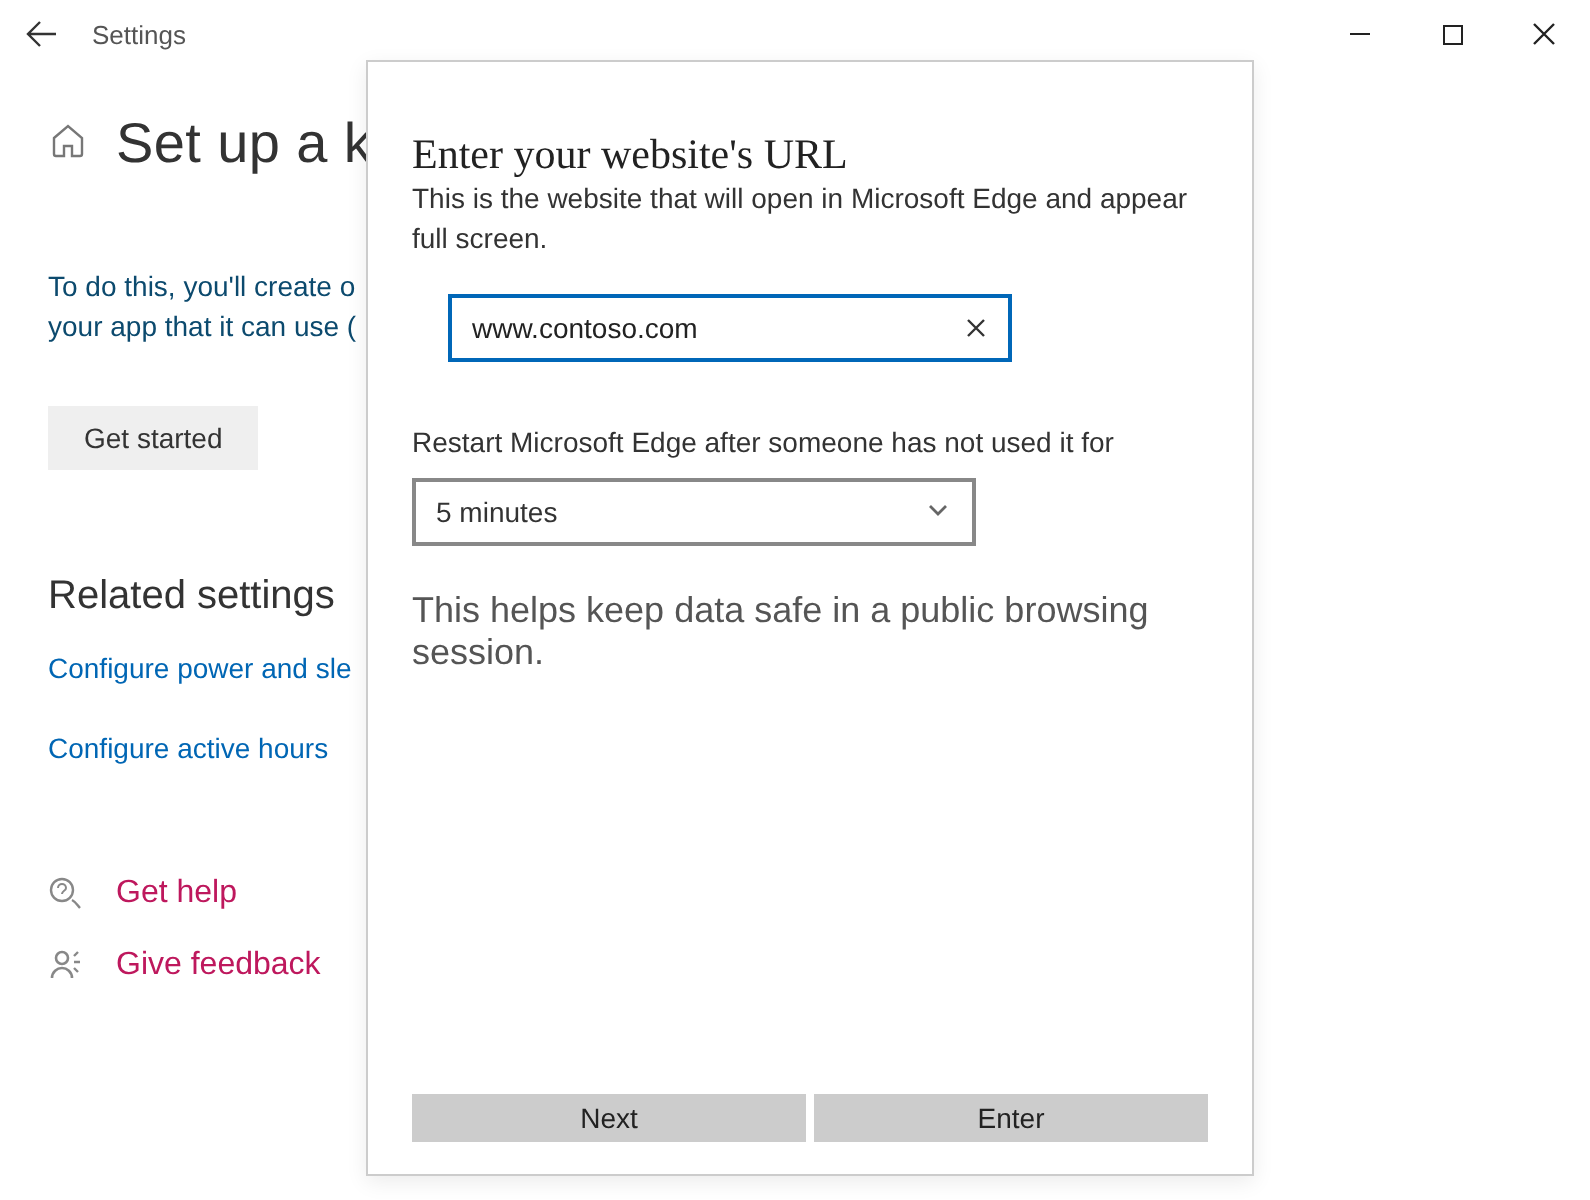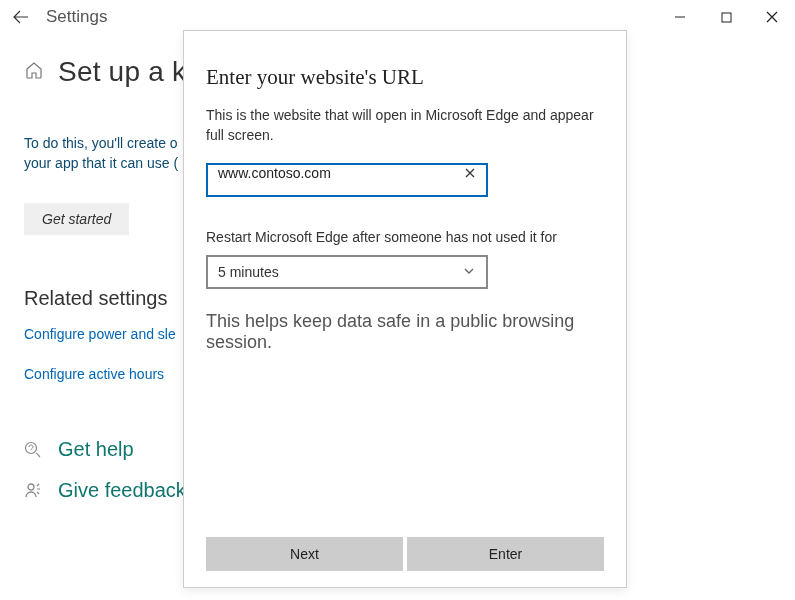--- a/index.html
+++ b/index.html
@@ -2,72 +2,73 @@
 <html><head>
   <meta charset="utf-8">
   <style>
     * { box-sizing: border-box; margin: 0; padding: 0; font-family: "Segoe UI", -apple-system, sans-serif; }
     body { width: 795px; height: 600px; background: #fff; position: relative; overflow: hidden; }
 
     .titlebar {
       display: flex; align-items: center; height: 34px; padding-left: 6px;
     }
     .back-btn { width: 30px; height: 30px; display:flex; align-items:center; justify-content:center; color:#333; }
-    .title-label { font-size: 17px; color: #555; margin-left: 10px; }
+    .title-label { font-size: 13px; color: #555; margin-left: 10px; }
     .win-controls { margin-left: auto; display: flex; }
     .win-btn { width: 46px; height: 32px; display:flex; align-items:center; justify-content:center; color:#222; }
 
     .content { padding: 12px 24px 0 24px; }
     .page-heading-row { display:flex; align-items:center; gap: 14px; margin-top: 10px; }
     .home-icon { color:#666; }
     .page-heading { font-size: 28px; font-weight: 400; color:#333; letter-spacing: 0.2px; }
 
     .body-text { font-size: 14px; color:#0c4a6e; margin-top: 46px; line-height: 1.4; max-width: 180px; }
 
     .get-started-btn {
-      display:inline-block; margin-top: 30px; padding: 8px 18px; background:#efefef; font-size:14px; color:#333;font-style:italic;
+      display:inline-block; margin-top: 30px; padding: 8px 18px; background:#efefef; font-size:14px; color:#333;
     }
 
     .section-heading { font-size: 20px; font-weight: 400; color:#333; margin-top: 52px; }
     .link { display:block; font-size: 14px; color:#0066b4; margin-top: 16px; }
     .link + .link { margin-top: 24px; }
 
     .help-row { display:flex; align-items:center; gap: 16px; margin-top: 56px; }
     .help-row + .help-row { margin-top: 18px; }
     .help-icon { width:18px; color:#6a6a6a; display:flex; }
-    .help-link { font-size: 20px; color:#0f766e; }
+    .help-link { font-size: 16px; color:#be185d; }
 
     
     .dialog {
       position: absolute; top: 30px; left: 183px; width: 444px; height: 558px;
       background:#fff; border:1px solid #ccc; box-shadow: 0 3px 10px rgba(0,0,0,0.08);
       padding: 34px 22px 16px 22px; display:flex; flex-direction:column;
     }
     .dialog-title { font-size: 21px; font-weight:400; color:#222;font-family:Liberation Serif, serif; }
-    .dialog-sub { font-size: 14px; color:#333; margin-top: 16px; line-height:1.4; }
+    .dialog-sub { font-size: 14px; color:#333; line-height:1.4; }
     .url-field {
-      margin-top: 18px; height: 34px; border: 2px solid #0067b8; display:flex; align-items:flex-start; padding: 0 8px 0 10px;
+      margin-top: 18px; height: 34px; border: 2px solid #0067b8; display:flex; align-items:center; padding: 0 8px 0 10px;
       width: 282px;
+      margin-left: 18px;
     }
     .url-input {
       flex:1; border:none; outline:none; font-size:14px; color:#222; background:transparent;
     }
     .clear-icon { width:16px; height:16px; display:flex; align-items:center; justify-content:center; color:#222; }
 
     .restart-label { font-size:14px; color:#333; margin-top: 32px; }
     .select-box {
       margin-top: 10px; width: 282px; height: 34px; border: 2px solid #888; display:flex; align-items:center;
       padding: 0 10px; justify-content:space-between; color:#333; font-size:14px;
     }
     .chevron { color:#555; }
 
     .helper-text { font-size:18px; color:#555; margin-top: 22px; }
 
     .dialog-buttons { margin-top:auto; display:flex; gap:4px; }
-    .dlg-btn { flex:1; height: 34px; background:#ccc; display:flex; align-items:center; justify-content:center; font-size:14px; color:#222; }
+    .dlg-btn { flex:1; height: 24px; background:#ccc; display:flex; align-items:center; justify-content:center; font-size:14px; color:#222; }
   </style>
 </head>
 <body>
 
 <div class="titlebar">
   <div class="back-btn">
     <svg width="16" height="16" viewBox="0 0 16 16">
         <path d="M7 2 1 8l6 6M1.5 8H15" stroke="#333" stroke-width="1.2" fill="none"></path>
       </svg>
   </div>

